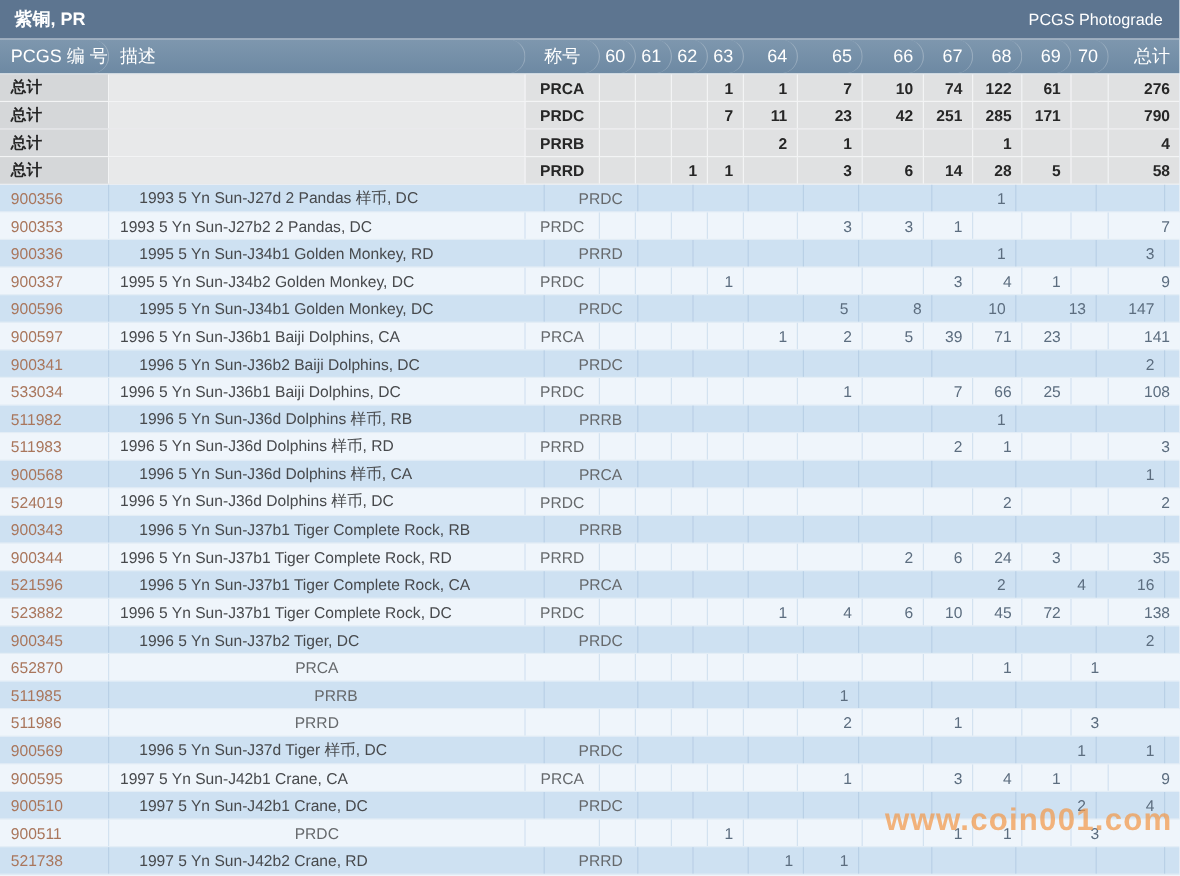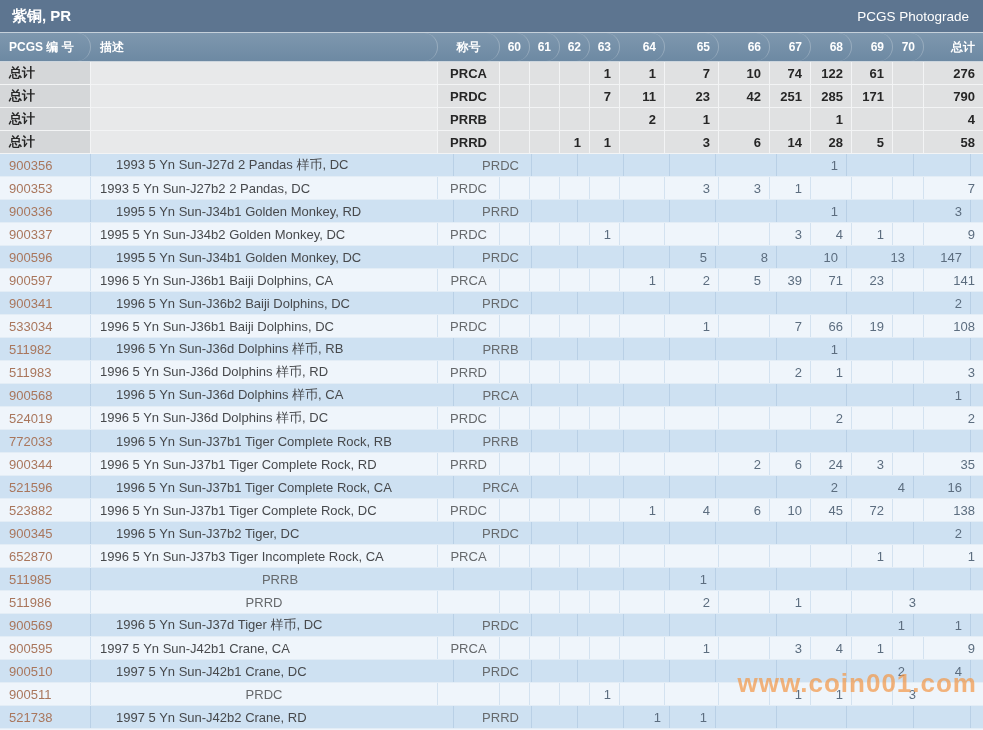--- a/index.html
+++ b/index.html
@@ -31,21 +31,21 @@
   .cell.num{justify-content:flex-end;padding-right:8px;}
   .cell.txt{padding-left:9px;}
   .cell.ctr{justify-content:center;}
   
   #header-row{
     height:29px;box-sizing:border-box;
     background:linear-gradient(#7e97ae,#6d89a3);
     border-bottom:1px solid #cdd6de;
   }
   #header-row .cell{
-    color:#ffffff;font-weight:bold;font-size:12px;
+    color:#ffffff;font-weight:normal;font-size:15px;
     border-right:1px solid rgba(255,255,255,0.25);
     border-radius:14px;
   }
   #header-row .cell:last-child{border-right:none;}
   
   .row{height:23px;box-sizing:border-box;}
   .row.summary{background:#e0e1e2;border-bottom:1px solid #f3f4f5;}
   .row.summary .cell{border-right:1px solid #f3f4f5;color:#262626;font-weight:bold;}
   .row.summary .cell:last-child{border-right:none;}
   .row.summary .cell.desc{background:#e8e9ea;}
@@ -304,21 +304,21 @@
       <div class="cell ctr desig">PRDC</div>
       <div class="cell num"></div>
       <div class="cell num"></div>
       <div class="cell num"></div>
       <div class="cell num"></div>
       <div class="cell num"></div>
       <div class="cell num">1</div>
       <div class="cell num"></div>
       <div class="cell num">7</div>
       <div class="cell num">66</div>
-      <div class="cell num">19</div>
+      <div class="cell num">25</div>
       <div class="cell num"></div>
       <div class="cell num total">108</div>
     </div>
     <div class="grid row data blue">
       <div class="cell txt">
         <a href="#">511982</a>
       </div>
       <div class="cell txt desc">1996 5 Yn Sun-J36d Dolphins 样币, RB</div>
       <div class="cell ctr desig">PRRB</div>
       <div class="cell num"></div>
@@ -386,21 +386,21 @@
       <div class="cell num"></div>
       <div class="cell num"></div>
       <div class="cell num"></div>
       <div class="cell num">2</div>
       <div class="cell num"></div>
       <div class="cell num"></div>
       <div class="cell num total">2</div>
     </div>
     <div class="grid row data blue">
       <div class="cell txt">
-        <a href="#">772033</a>
+        <a href="#">900343</a>
       </div>
       <div class="cell txt desc">1996 5 Yn Sun-J37b1 Tiger Complete Rock, RB</div>
       <div class="cell ctr desig">PRRB</div>
       <div class="cell num"></div>
       <div class="cell num"></div>
       <div class="cell num"></div>
       <div class="cell num"></div>
       <div class="cell num"></div>
       <div class="cell num"></div>
       <div class="cell num"></div>
@@ -483,21 +483,20 @@
       <div class="cell num">2</div>
       <div class="cell num">7</div>
       <div class="cell num">9</div>
       <div class="cell num"></div>
       <div class="cell num total">18</div>
     </div>
     <div class="grid row data light">
       <div class="cell txt">
         <a href="#">652870</a>
       </div>
-      <div class="cell txt desc">1996 5 Yn Sun-J37b3 Tiger Incomplete Rock, CA</div>
       <div class="cell ctr desig">PRCA</div>
       <div class="cell num"></div>
       <div class="cell num"></div>
       <div class="cell num"></div>
       <div class="cell num"></div>
       <div class="cell num"></div>
       <div class="cell num"></div>
       <div class="cell num"></div>
       <div class="cell num"></div>
       <div class="cell num"></div>

